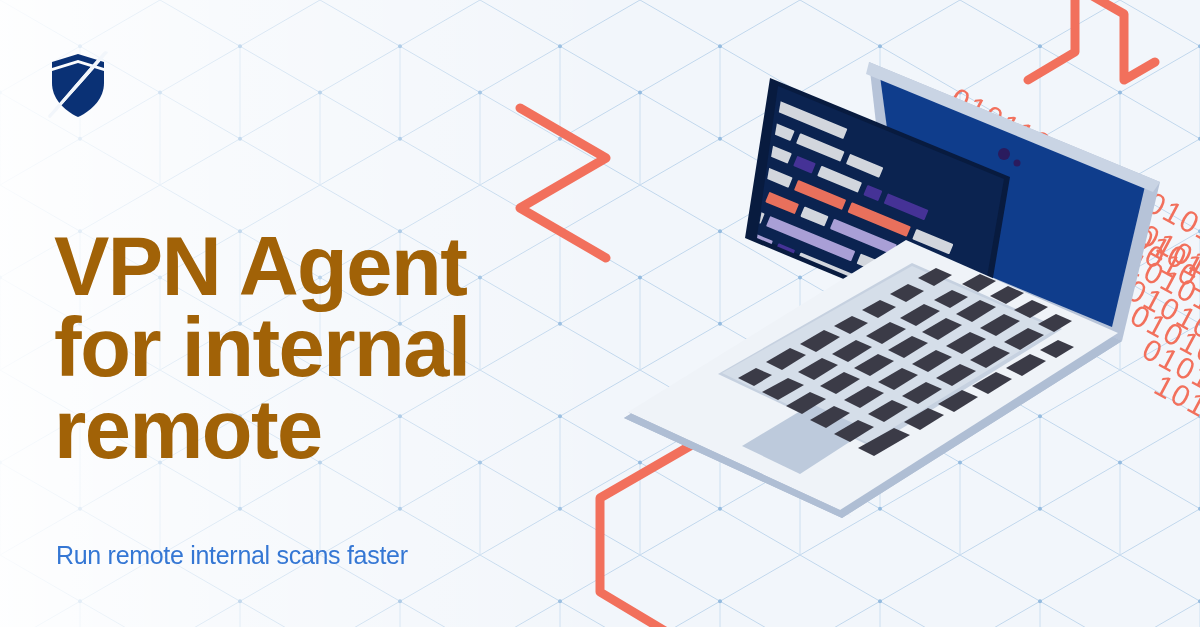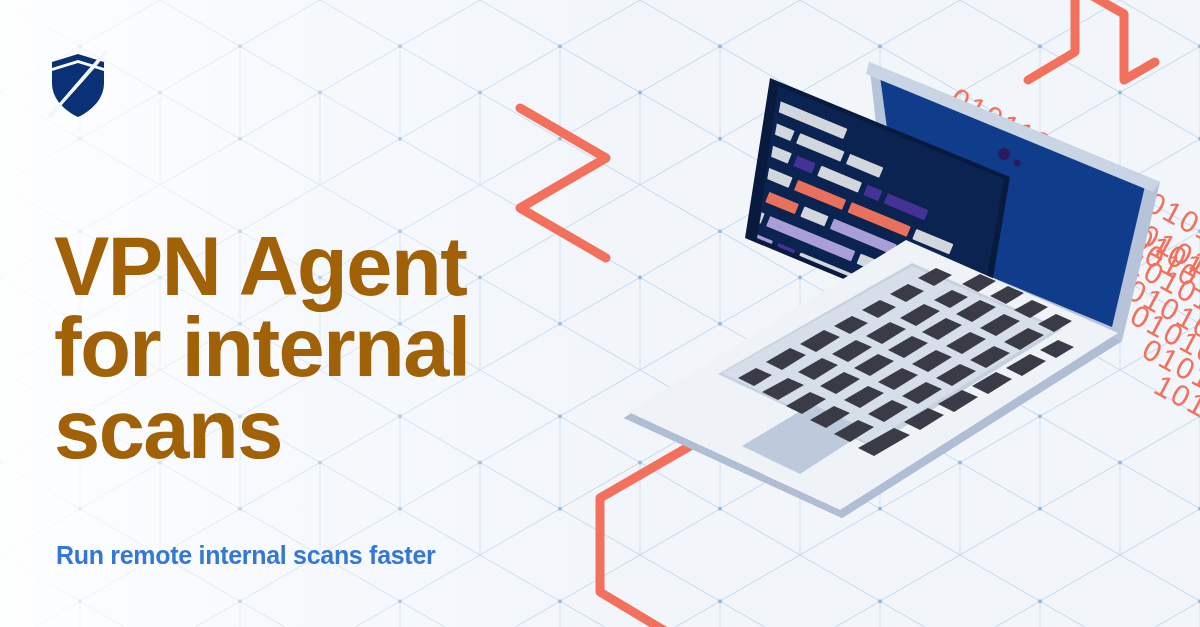--- a/index.html
+++ b/index.html
@@ -21,21 +21,21 @@
   #headline{
     position:absolute;left:54px;top:226px;width:560px;
     font-size:83px;line-height:0.98;font-weight:bold;
     letter-spacing:-1.5px;
     color:#a16207;
     margin:0;
   }
   #headline .ln{display:block;}
   #subhead{
     position:absolute;left:56px;top:541px;
-    font-size:25px;font-weight:bold;letter-spacing:-0.3px;
+    font-size:25px;font-weight:normal;letter-spacing:-0.3px;
     color:#3577D4;margin:0;
   }
 </style>
 </head>
 <body>
 
 <div id="banner">
 
   <svg class="layer" viewBox="0 0 1200 627" preserveAspectRatio="none">
     <defs>
@@ -286,18 +286,18 @@
                C15,60 4,48 4,33 Z"></path>
     </g>
 
     <path d="M2,68 C18,50 40,26 60,2 L56,2 C36,24 16,48 0,66 Z" fill="#F2F6FB"></path>
     <path d="M2,68 C18,50 40,26 60,2 L57,1 C37,23 15,49 0,67 Z" fill="#F2F6FB"></path>
   </svg>
 
   <h1 id="headline">
     <span class="ln">VPN Agent</span>
     <span class="ln">for internal</span>
-    <span class="ln">scans</span>
+    <span class="ln">remote</span>
   </h1>
 
   <p id="subhead">Run remote internal scans faster</p>
 
 </div>
 
 </body></html>

